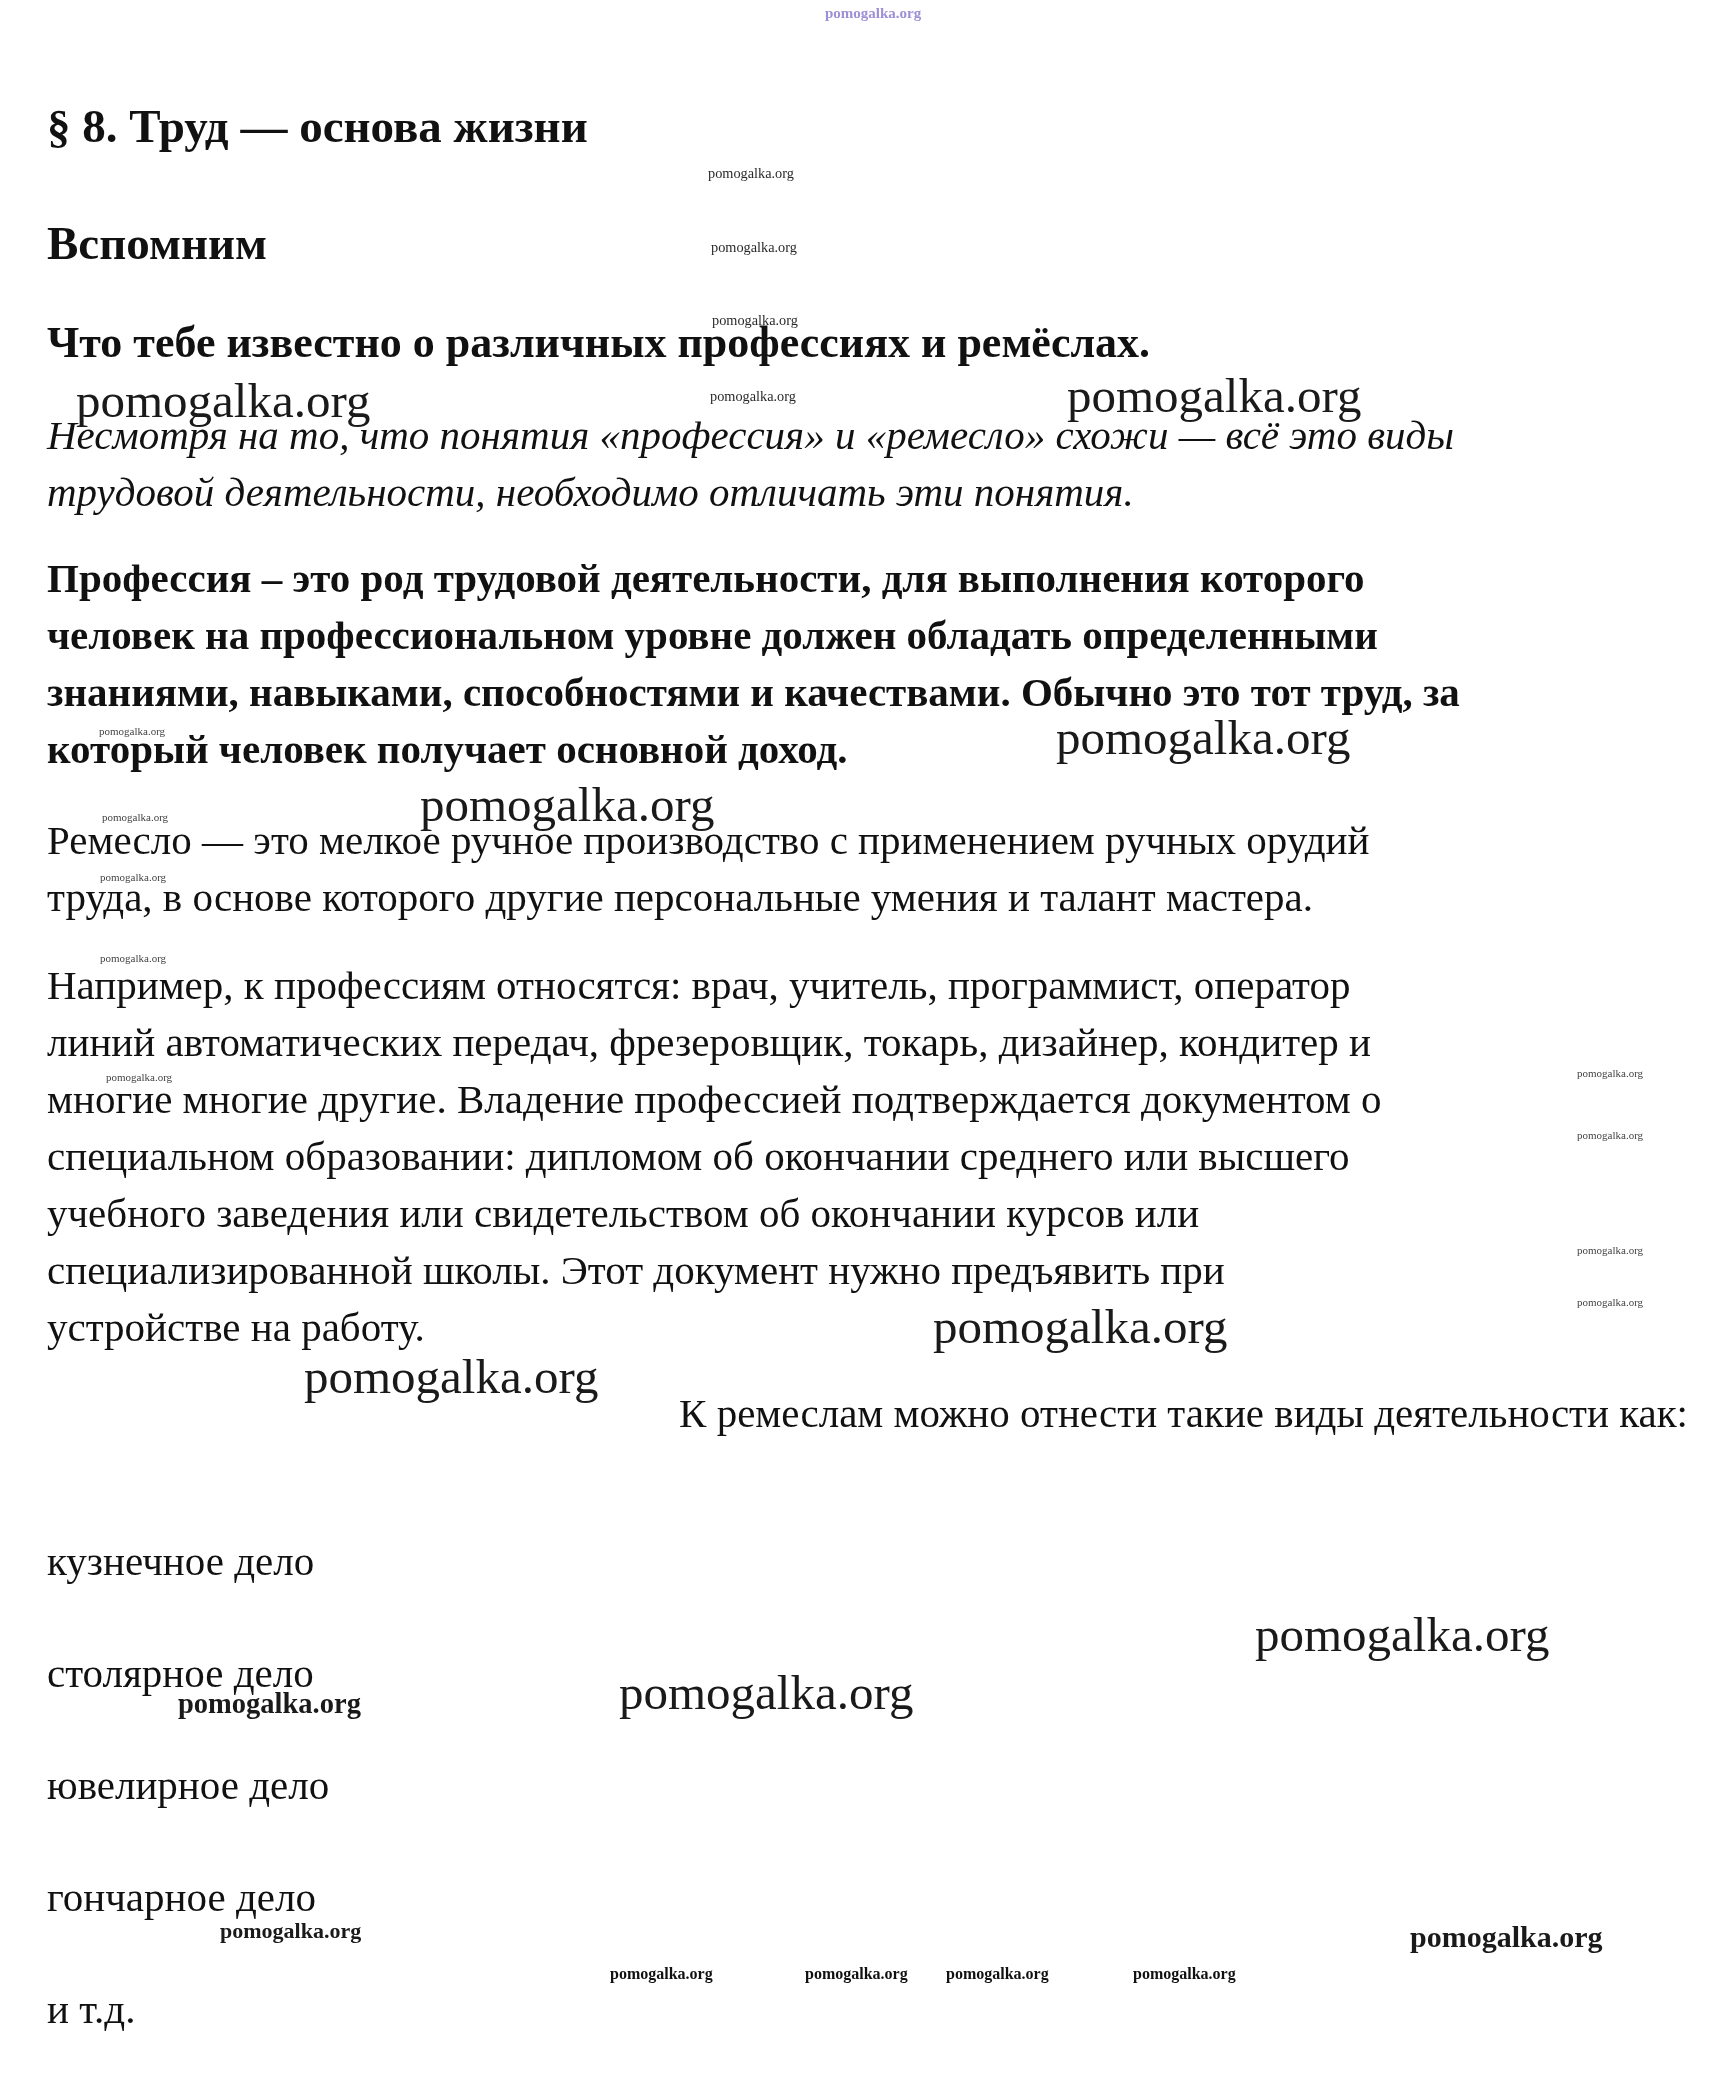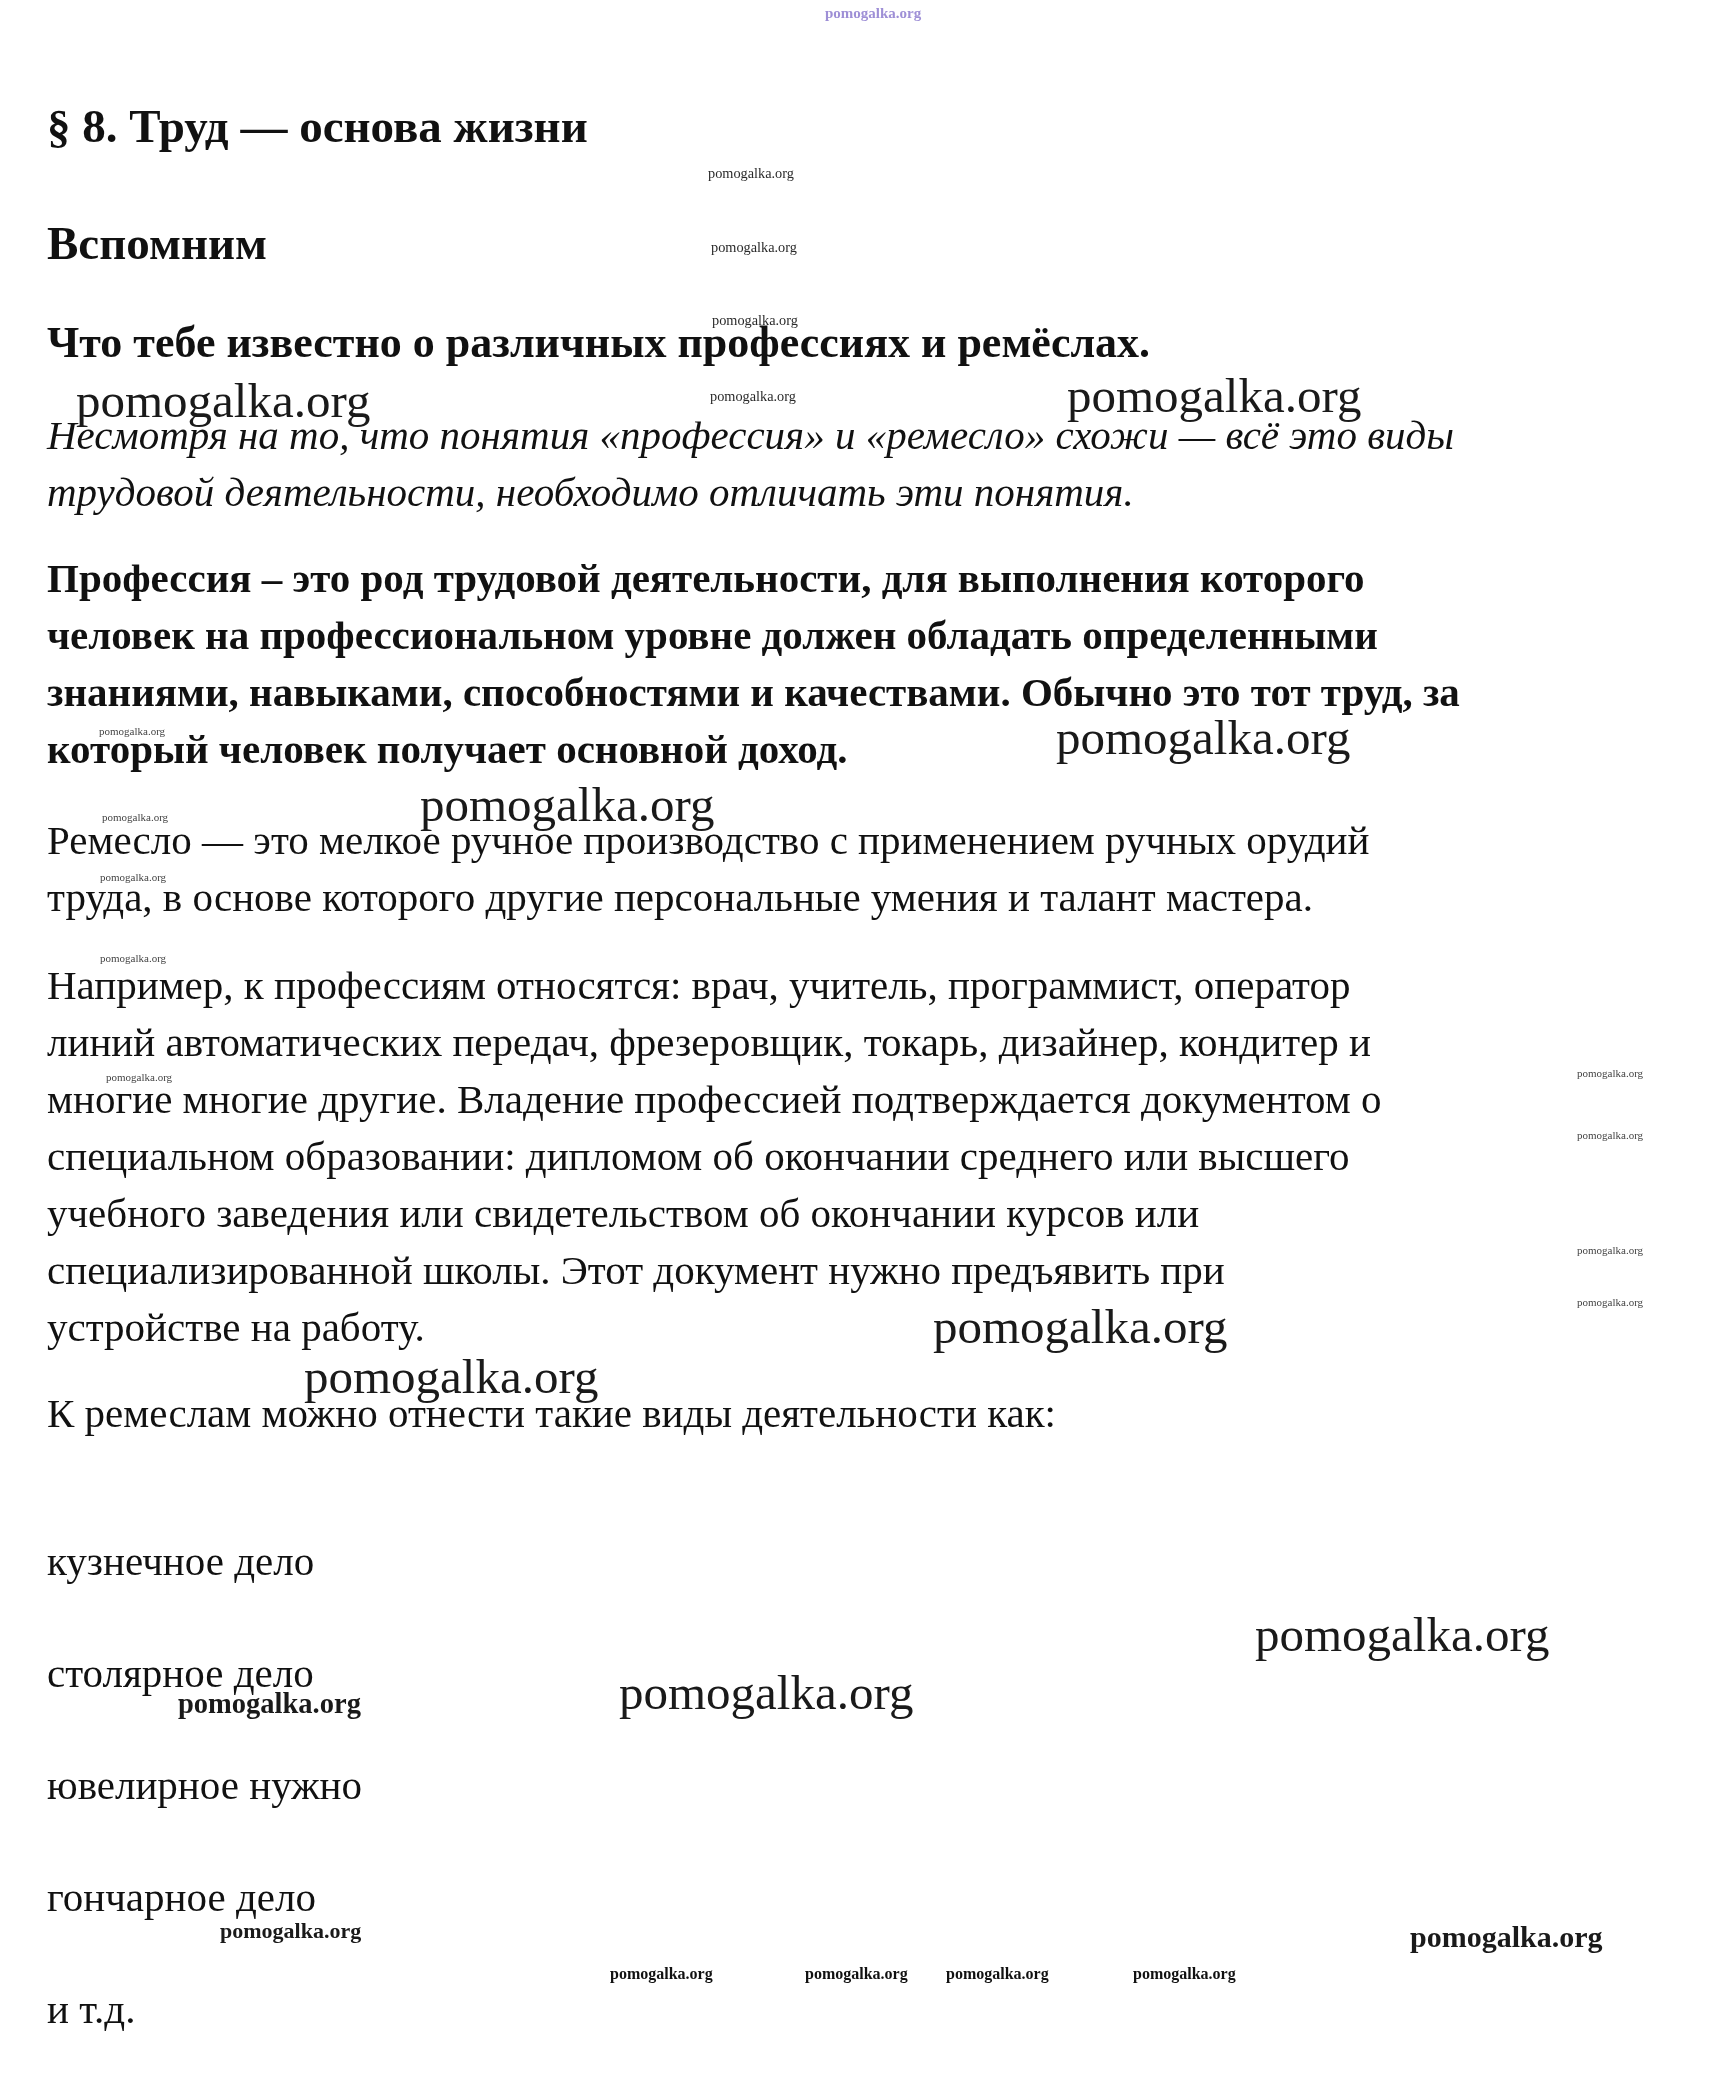--- a/index.html
+++ b/index.html
@@ -43,21 +43,21 @@
   .para {
     margin: 0;
     font-size: 41px;
     line-height: 57px;
     white-space: pre-line;
   }
   .p1 { margin-top: 39px; font-style: italic; }
   .p2 { margin-top: 29px; font-weight: bold; }
   .p3 { margin-top: 34px; }
   .p4 { margin-top: 31px; }
-  .p5 { margin-top: 29px; }
+  .p5 { margin-top: 29px; text-align: right; }
   .crafts {
     margin-top: 35px;
     font-size: 41px;
     line-height: 56px;
   }
 
   .wm {
     position: absolute;
     font-family: Liberation Serif, serif;
     color: #1a1a1a;
@@ -96,21 +96,21 @@
 многие многие другие. Владение профессией подтверждается документом о
 специальном образовании: дипломом об окончании среднего или высшего
 учебного заведения или свидетельством об окончании курсов или
 специализированной школы. Этот документ нужно предъявить при
 устройстве на работу.</p>
     <p class="para p5">К ремеслам можно отнести такие виды деятельности как:</p>
 
     <div class="para crafts">
       <div>кузнечное дело</div>
       <div>столярное дело</div>
-      <div>ювелирное нужно</div>
+      <div>ювелирное дело</div>
       <div>гончарное дело</div>
       <div>и т.д.</div>
     </div>
 
   </div>
 
   <span class="wm top18" style="left:825px;top:5px">pomogalka.org</span>
 
   <span class="wm sm" style="left:708px;top:165px">pomogalka.org</span>
   <span class="wm sm" style="left:711px;top:239px">pomogalka.org</span>

